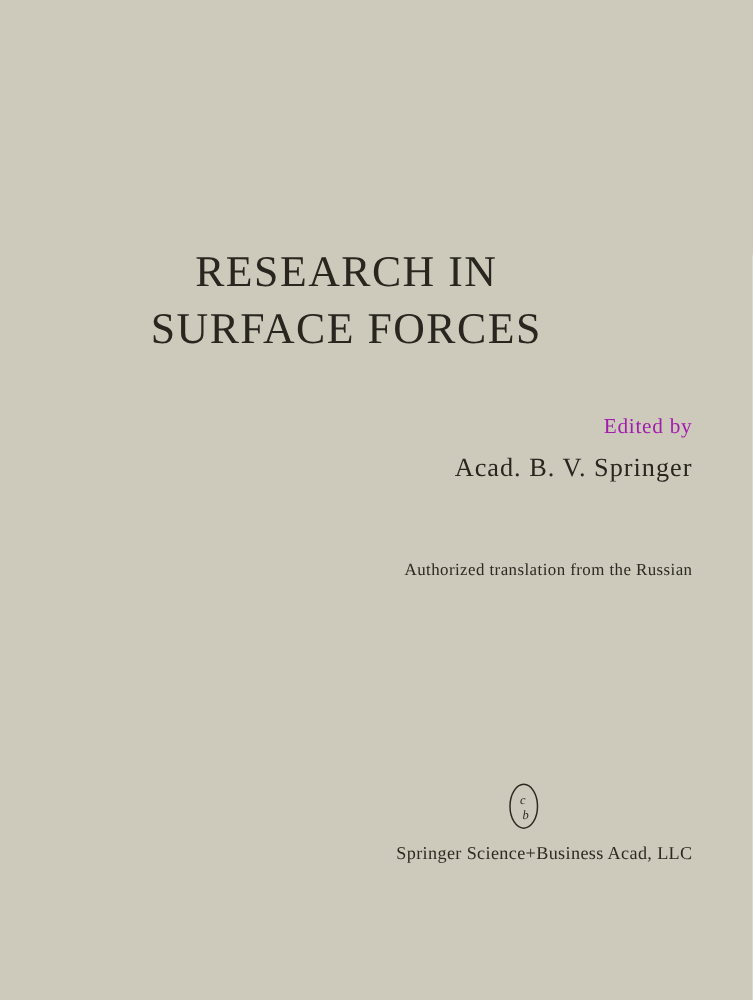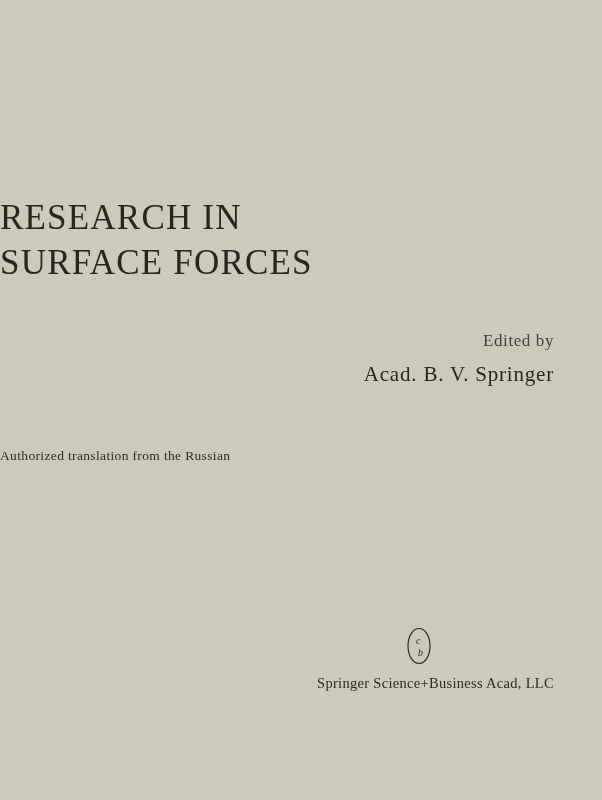--- a/index.html
+++ b/index.html
@@ -18,55 +18,56 @@
     height: 800px;
     background: #cdc9bb;
     box-sizing: border-box;
     overflow: hidden;
   }
   .title-block {
     position: absolute;
     top: 196px;
     left: 0;
     right: 48px;
-    text-align: left;
+    text-align: center;
   }
   .title-line {
     font-family: "Liberation Serif", serif;
     font-size: 35px;
     letter-spacing: 1.2px;
     color: #29261f;
     line-height: 1.28;
     white-space: nowrap;
   }
   .editor-block {
     position: absolute;
     top: 328px;
     left: 0;
     right: 48px;
     text-align: right;
   }
   .edited-by {
     font-size: 17px;
-    color: #404040;
+    color: #a21caf;
     letter-spacing: 0.6px;
     line-height: 1.5;
   }
   .editor-name {
     font-size: 21px;
     color: #29261f;
     letter-spacing: 0.8px;
     line-height: 1.6;
     margin-top: 4px;
   }
   .translation-note {
     position: absolute;
     top: 448px;
     left: 0;
     right: 48px;
+    text-align: right;
     font-size: 13.5px;
     color: #2d2a22;
     letter-spacing: 0.35px;
   }
   .publisher-block {
     position: absolute;
     bottom: 108px;
     left: 0;
     right: 48px;
     text-align: right;

